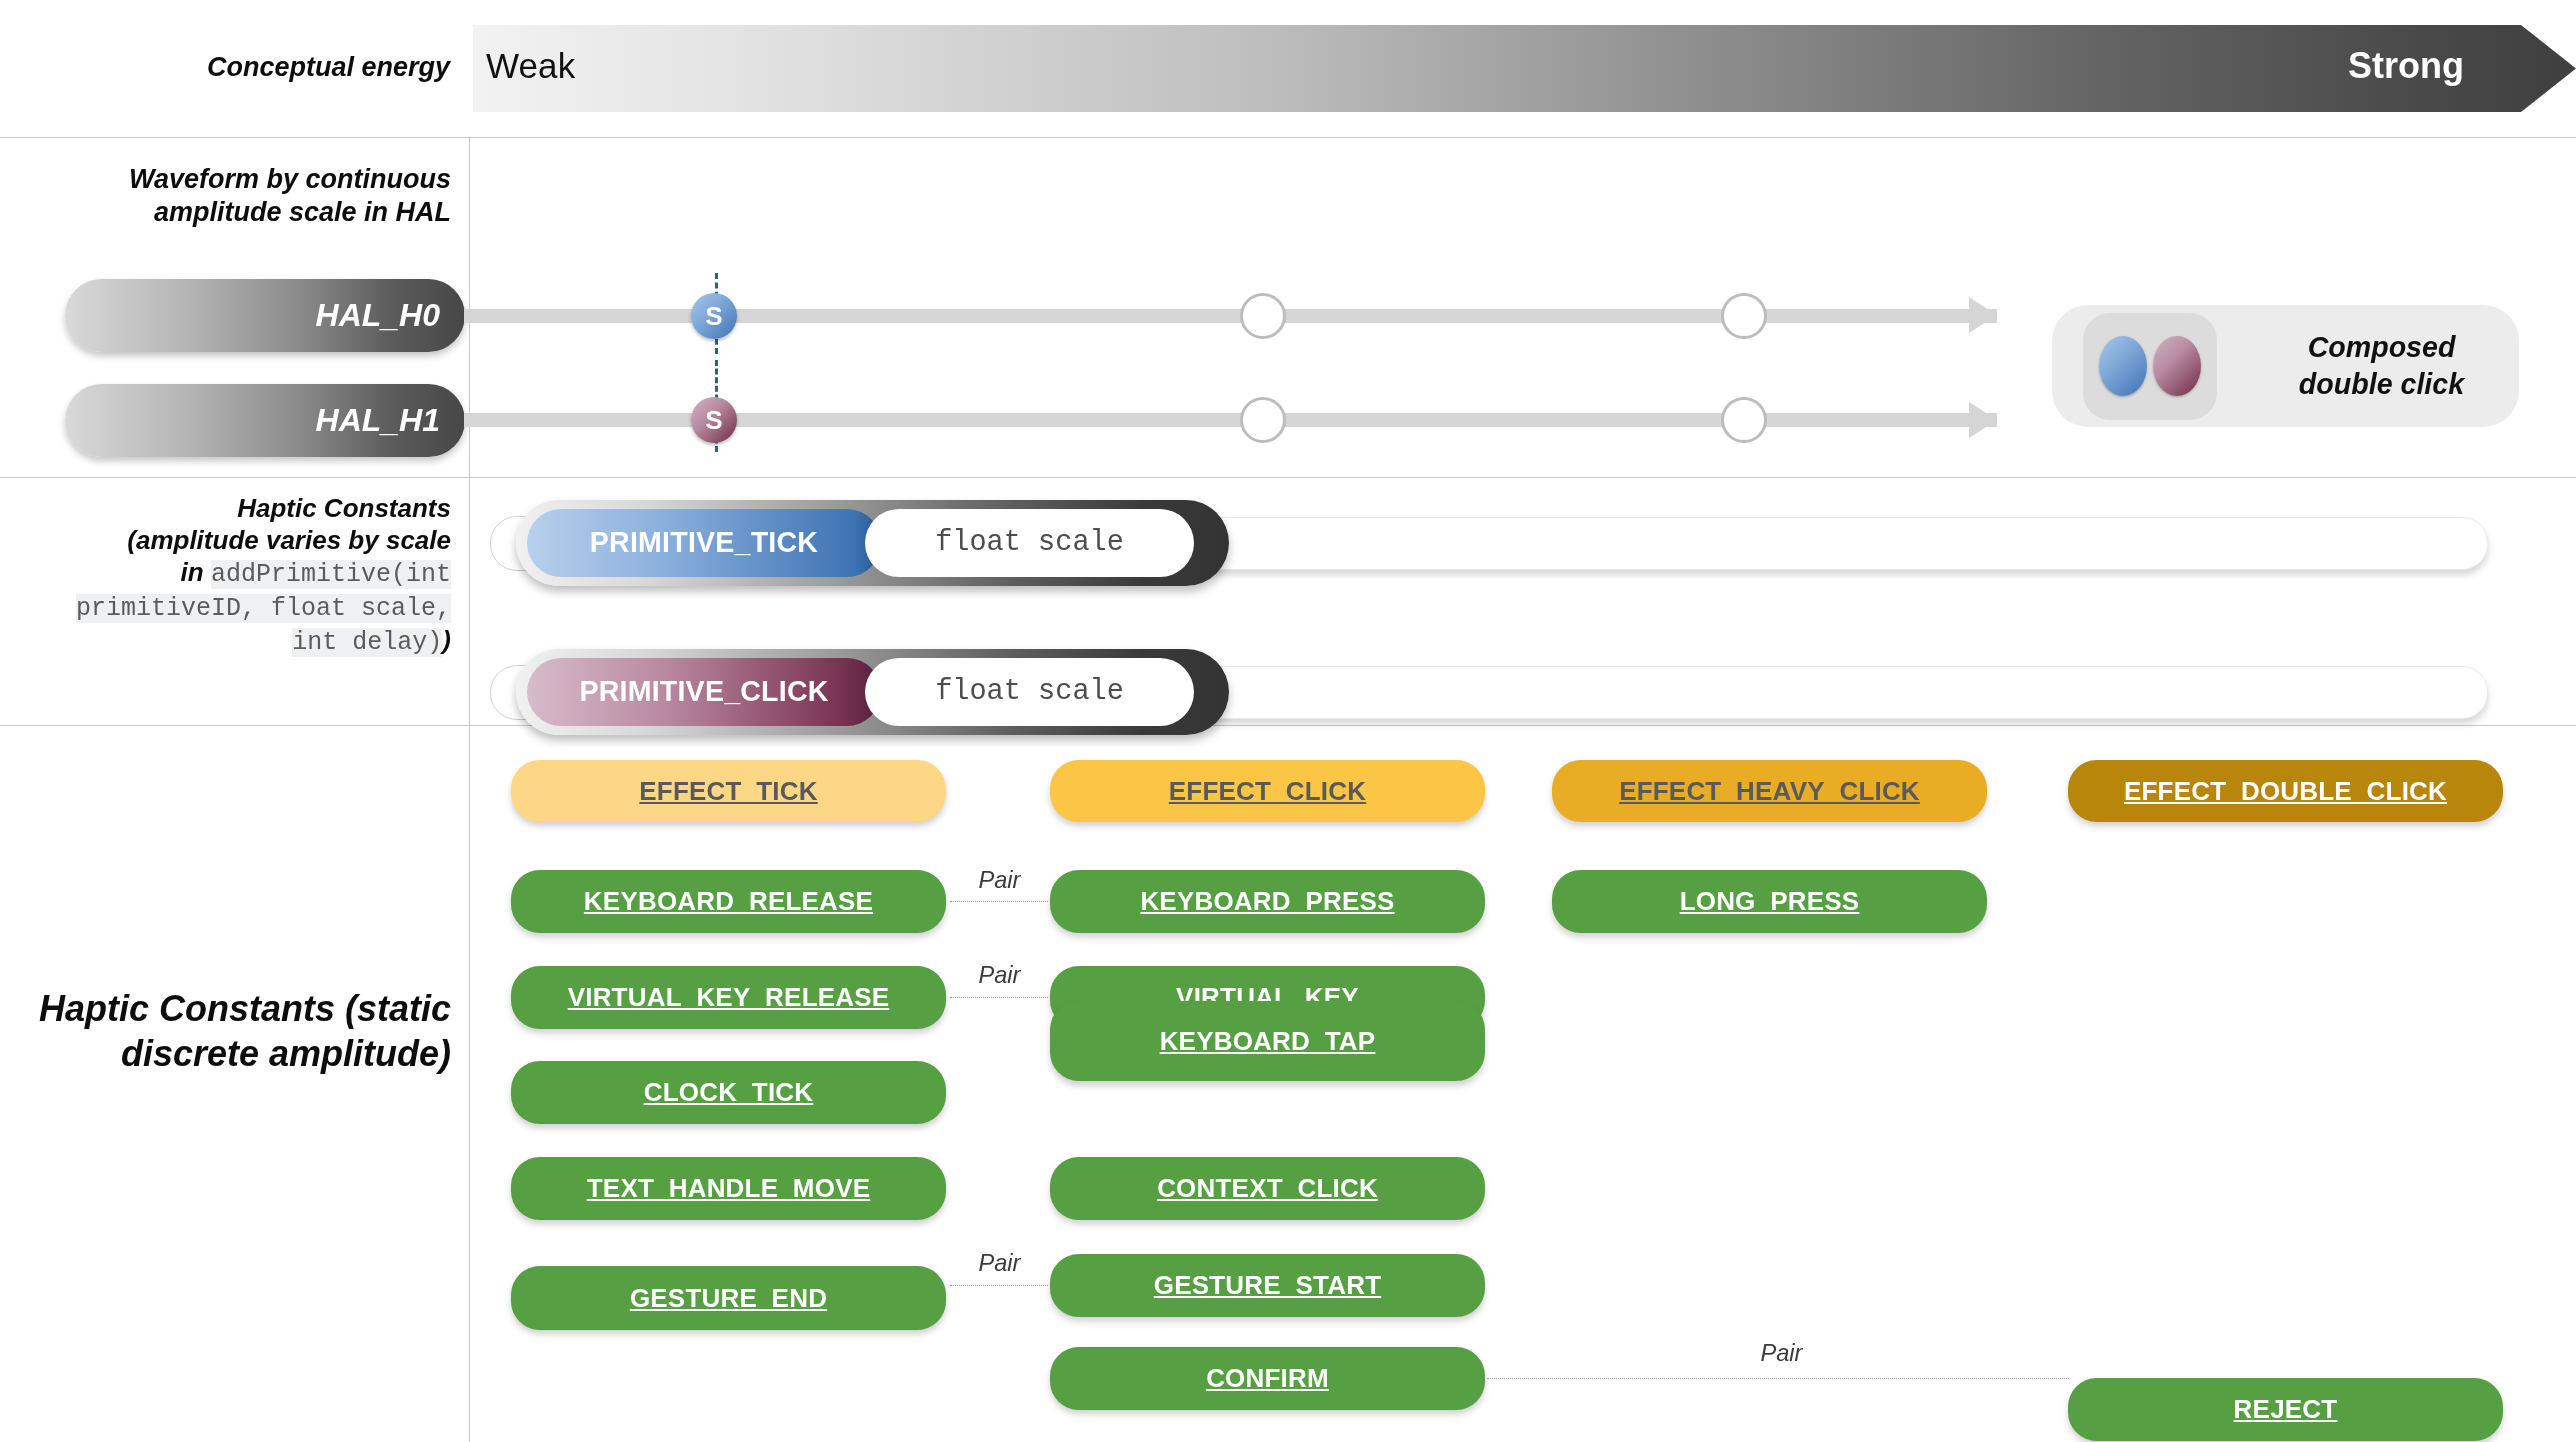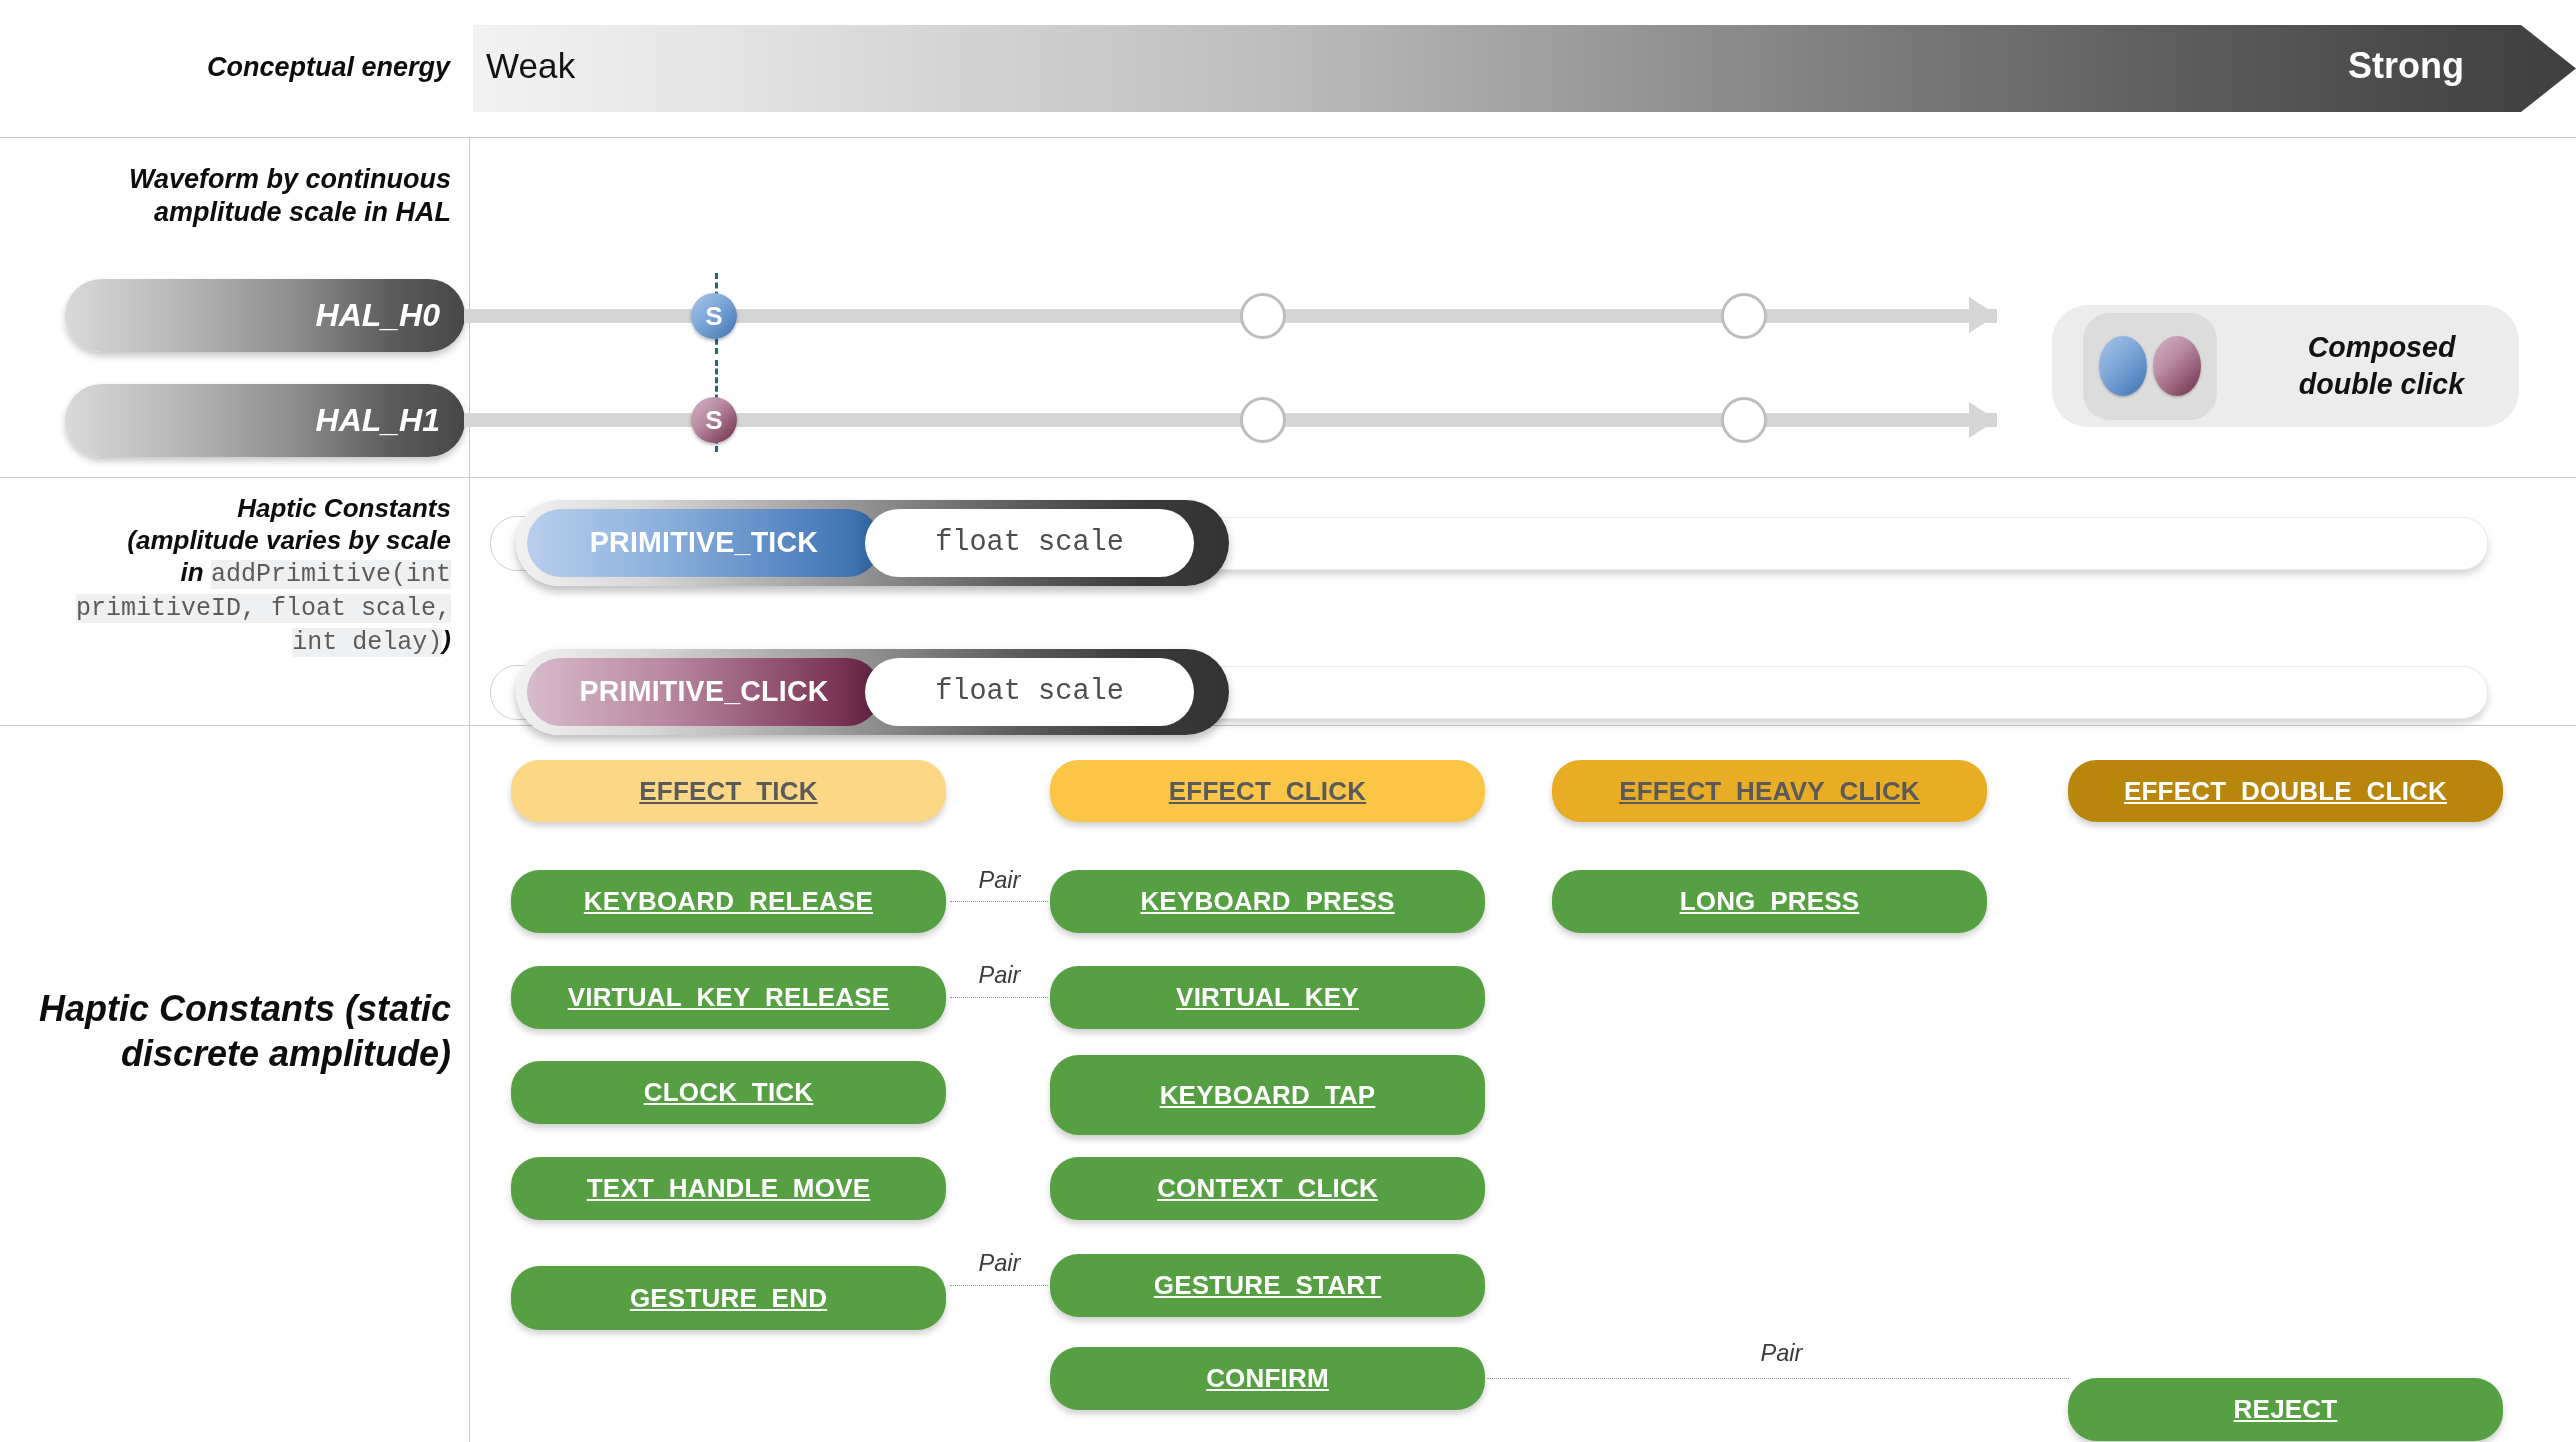--- a/index.html
+++ b/index.html
@@ -233,21 +233,21 @@
   <div class="pill eff4" style="left:2068px;top:760px;width:435px;height:62px;">EFFECT_DOUBLE_CLICK</div>
 
   <div class="pill green" style="left:511px;top:870px;width:435px;height:63px;">KEYBOARD_RELEASE</div>
   <div class="pill green" style="left:511px;top:966px;width:435px;height:63px;">VIRTUAL_KEY_RELEASE</div>
   <div class="pill green" style="left:511px;top:1061px;width:435px;height:63px;">CLOCK_TICK</div>
   <div class="pill green" style="left:511px;top:1157px;width:435px;height:63px;">TEXT_HANDLE_MOVE</div>
   <div class="pill green" style="left:511px;top:1254px;width:435px;height:64px;margin-top:12px;">GESTURE_END</div>
 
   <div class="pill green" style="left:1050px;top:870px;width:435px;height:63px;">KEYBOARD_PRESS</div>
   <div class="pill green" style="left:1050px;top:966px;width:435px;height:63px;">VIRTUAL_KEY</div>
-  <div class="pill green" style="left:1050px;top:1055px;width:435px;height:80px;">KEYBOARD_TAP</div>
+  <div class="pill green" style="left:1050px;top:1001px;width:435px;height:80px;">KEYBOARD_TAP</div>
   <div class="pill green" style="left:1050px;top:1157px;width:435px;height:63px;">CONTEXT_CLICK</div>
   <div class="pill green" style="left:1050px;top:1254px;width:435px;height:63px;">GESTURE_START</div>
   <div class="pill green" style="left:1050px;top:1347px;width:435px;height:63px;">CONFIRM</div>
 
   <div class="pill green" style="left:1552px;top:870px;width:435px;height:63px;">LONG_PRESS</div>
 
   <div class="pill green" style="left:2068px;top:1378px;width:435px;height:63px;">REJECT</div>
 
   <div class="pair-line" style="left:950px;top:901px;width:98px;"></div>
   <div class="pair-label" style="left:956px;top:867px;width:87px;">Pair</div>

